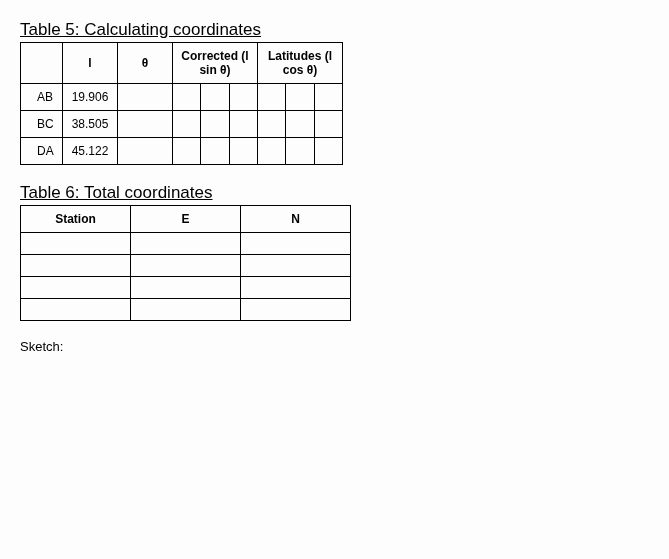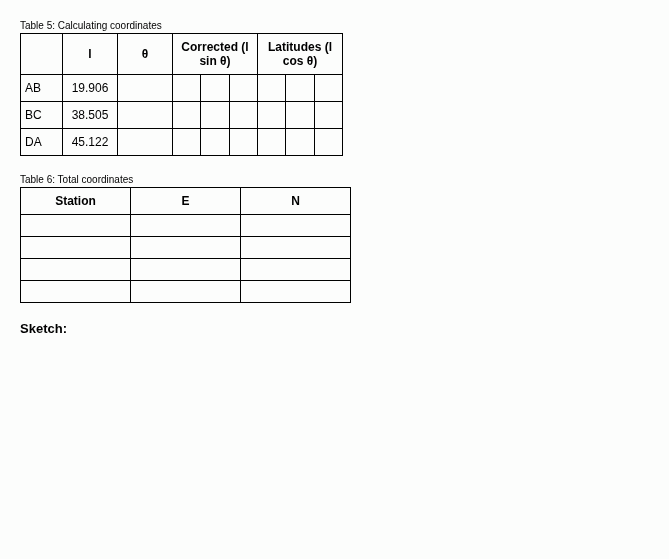--- a/index.html
+++ b/index.html
@@ -6,49 +6,49 @@
       font-family: Arial, sans-serif;
       font-size: 12px;
       margin: 0;
       padding: 20px;
       background: #fcfdfc;
       color: #000;
       width: 669px;
       box-sizing: border-box;
     }
     .title {
-      font-size: 10px;
+      font-size: 17px;
       margin-bottom: 2px;
+      text-decoration: underline;
     }
     table {
       border-collapse: collapse;
       margin-bottom: 18px;
     }
     th, td {
       border: 1px solid #000;
       padding: 6px 8px;
       text-align: center;
       font-weight: normal;
       height: 22px;
       box-sizing: border-box;
     }
     th {
       font-weight: bold;
     }
-    .table5 td.line-cell { text-align: left; padding-left: 4px; }
+    .table5 td.line-cell { text-align: left; padding-left: 16px; }
     .table5 .col-line { width: 42px; }
     .table5 .col-length { width: 55px; }
     .table5 .col-rb { width: 55px; }
     .table5 .col-sub { width: 85px; }
     .table6 .col-station { width: 110px; }
     .table6 .col-en { width: 110px; }
     .sketch {
       margin-top: 12px;
       font-size: 13px;
-      font-weight: bold;
     }
   </style>
 </head>
 <body>
 
 <div class="title">Table 5: Calculating coordinates</div>
 <table class="table5">
   <tbody>
       <tr>
     <th class="col-line"></th>

